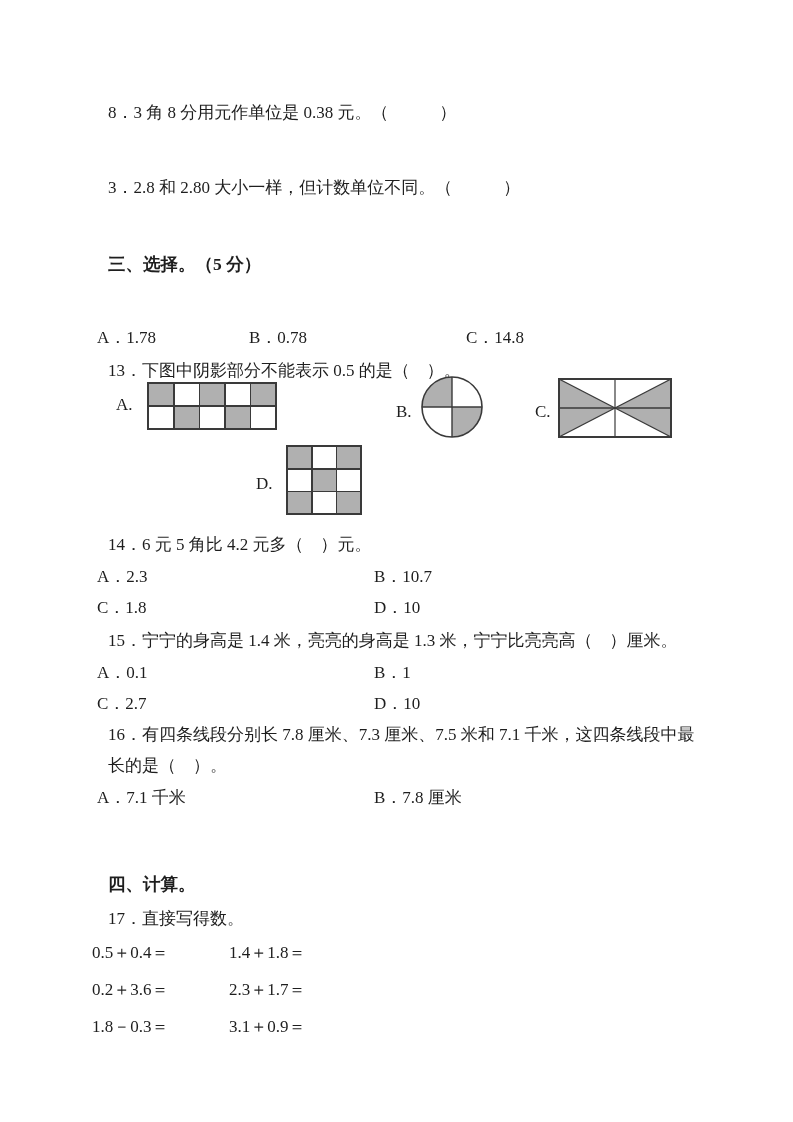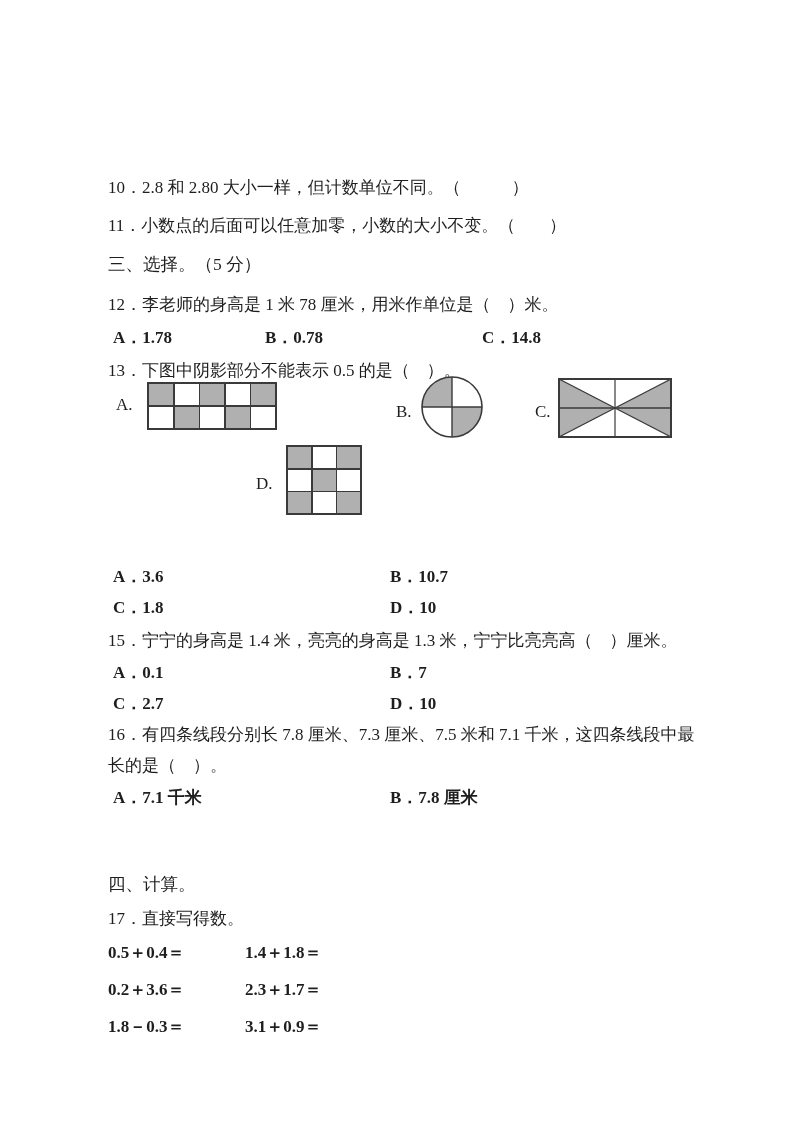--- a/index.html
+++ b/index.html
@@ -13,22 +13,22 @@
     color: #1e1e1e;
     overflow: hidden;
   }
   .line {
     position: absolute;
     left: 108px;
     font-size: 17px;
     line-height: 26px;
     white-space: pre;
   }
-  .heading { font-weight: normal; font-size: 17.5px; text-align: right; }
-  .row { position: absolute; left: 108px; height: 26px; width: 620px; font-weight: bold; }
+  .heading { font-weight: bold; font-size: 17.5px; text-align: right; }
+  .row { position: absolute; left: 92px; height: 26px; width: 620px; }
   .row span {
     position: absolute;
     top: 0;
     font-size: 17px;
     line-height: 26px;
     white-space: pre;
   }
   
   .shapes {
     position: absolute;
@@ -62,26 +62,25 @@
     text-align: center;
     font-size: 14px;
     color: #2a2a2a;
   }
 </style>
 </head>
 <body>
 
 <div class="page">
 
-  <div class="line" style="top:175px">10．2.8 和 2.80 大小一样，但计数单位不同。（　　　）</div>
-  <div class="line" style="top:213px">11．小数点的后面可以任意加零，小数的大小不变。（　　）</div>
+  <div class="line" style="top:100px">8．3 角 8 分用元作单位是 0.38 元。（　　　）</div>
+  <div class="line" style="top:175px">3．2.8 和 2.80 大小一样，但计数单位不同。（　　　）</div>
 
   <div class="line heading" style="top:251px">三、选择。（5 分）</div>
 
-  <div class="line" style="top:292px">12．李老师的身高是 1 米 78 厘米，用米作单位是（　）米。</div>
   <div class="row" style="top:325px">
     <span style="left:5px">A．1.78</span>
     <span style="left:157px">B．0.78</span>
     <span style="left:374px">C．14.8</span>
   </div>
 
   <div class="line" style="top:358px">13．下图中阴影部分不能表示 0.5 的是（　）。</div>
 
   <div class="shapes">
     <div class="shape-label" style="left:8px; top:20px">A.</div>
@@ -129,33 +128,34 @@
         <div class="cell shaded"></div>
         <div class="cell"></div>
         <div class="cell shaded"></div>
         <div class="cell"></div>
         <div class="cell shaded"></div>
         <div class="cell"></div>
         <div class="cell shaded"></div>
       </div>
   </div>
 
+  <div class="line" style="top:532px">14．6 元 5 角比 4.2 元多（　）元。</div>
   <div class="row" style="top:564px">
-    <span style="left:5px">A．3.6</span>
+    <span style="left:5px">A．2.3</span>
     <span style="left:282px">B．10.7</span>
   </div>
   <div class="row" style="top:595px">
     <span style="left:5px">C．1.8</span>
     <span style="left:282px">D．10</span>
   </div>
 
   <div class="line" style="top:628px">15．宁宁的身高是 1.4 米，亮亮的身高是 1.3 米，宁宁比亮亮高（　）厘米。</div>
   <div class="row" style="top:660px">
     <span style="left:5px">A．0.1</span>
-    <span style="left:282px">B．7</span>
+    <span style="left:282px">B．1</span>
   </div>
   <div class="row" style="top:691px">
     <span style="left:5px">C．2.7</span>
     <span style="left:282px">D．10</span>
   </div>
 
   <div class="line" style="top:722px">16．有四条线段分别长 7.8 厘米、7.3 厘米、7.5 米和 7.1 千米，这四条线段中最</div>
   <div class="line" style="top:753px">长的是（　）。</div>
   <div class="row" style="top:785px">
     <span style="left:5px">A．7.1 千米</span>

